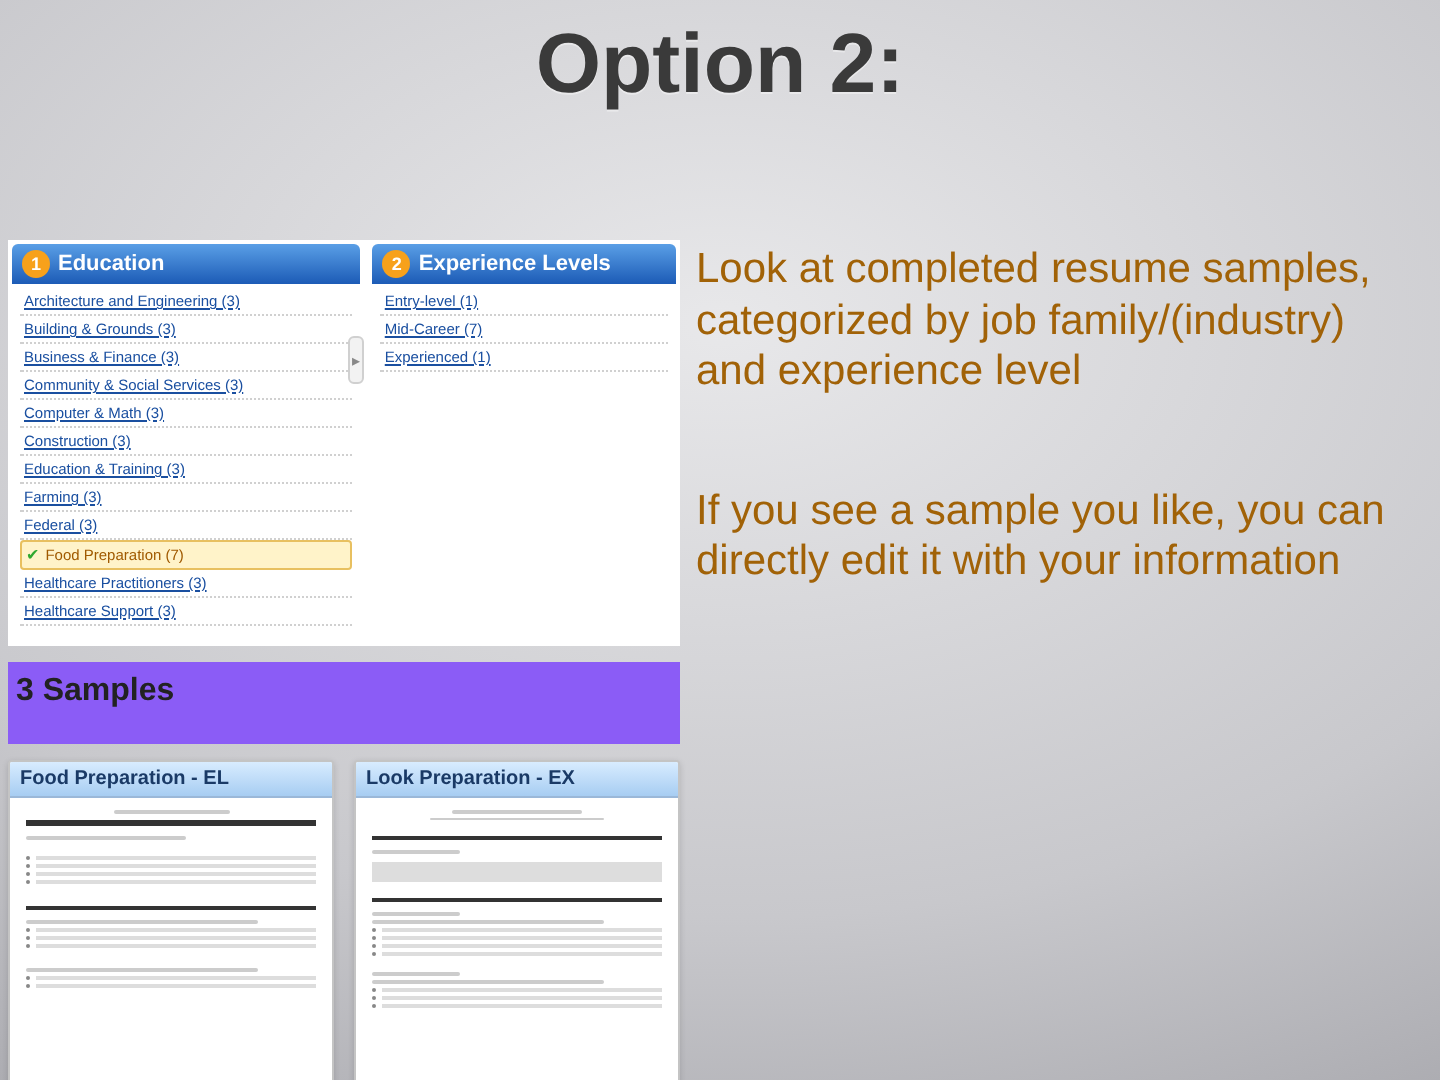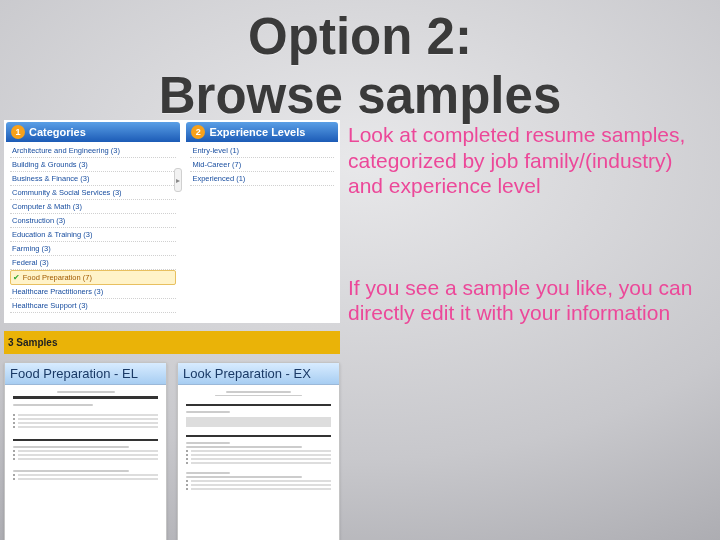--- a/index.html
+++ b/index.html
@@ -6,21 +6,21 @@
   html, body { width: 720px; height: 540px; overflow: hidden; }
   body {
     background: radial-gradient(ellipse 120% 100% at 50% 30%, #e8e8ea 0%, #c8c8cc 55%, #9a9aa0 100%);
     font-family: Arial, Helvetica, sans-serif;
     position: relative;
   }
   .title {
     width: 100%;
     text-align: center;
     padding-top: 8px;
-    font-size: 51px;
+    font-size: 42px;
     font-weight: bold;
     color: #3a3a3a;
     line-height: 1.15;
     text-shadow: 0 1px 0 rgba(255,255,255,0.4);
   }
   .left-col {
     position: absolute;
     left: 4px;
     top: 120px;
     width: 336px;
@@ -54,20 +54,21 @@
     width: 14px; height: 14px;
     display: inline-flex;
     align-items: center; justify-content: center;
     font-size: 9px;
     font-weight: bold;
   }
   .panel ul { list-style: none; padding: 2px 4px 4px 4px; }
   .panel li {
     font-size: 7.5px;
     color: #1a4fa0;
+    text-decoration: underline;
     padding: 2px 0 2px 2px;
     border-bottom: 1px dotted #d0d0d0;
     white-space: nowrap;
     overflow: hidden;
     display: flex;
     align-items: center;
     gap: 3px;
   }
   .panel li.sel {
     background: #fff3c9;
@@ -86,47 +87,47 @@
     left: 170px;
     top: 48px;
     width: 8px; height: 24px;
     background: #f2f2f2;
     border: 1px solid #d0d0d0;
     border-radius: 3px;
     display: flex; align-items: center; justify-content: center;
     font-size: 8px; color: #888;
   }
   .samples-label {
-    background: #eab308;
-    font-size: 10px;
+    background: #8b5cf6;
+    font-size: 16px;
     font-weight: bold;
     color: #222;
-    padding: 6px 4px 6px 4px;
+    padding: 6px 4px 17px 4px;
     margin-top: 8px;
   }
   .thumbs-row {
     display: flex;
     gap: 10px;
     margin-top: 8px;
   }
   .thumb {
     flex: 1;
     background: #fff;
     border: 1px solid #c4c4c4;
     border-radius: 2px;
     box-shadow: 0 1px 3px rgba(0,0,0,0.15);
     overflow: hidden;
     display: flex;
     flex-direction: column;
     height: 208px;
   }
   .thumb-hd {
     background: linear-gradient(#d8ecff, #a7cdf2);
-    font-size: 13px;
-    font-weight: normal;
+    font-size: 10px;
+    font-weight: bold;
     color: #1a3a66;
     padding: 3px 5px;
     border-bottom: 1px solid #9bb8d8;
   }
   .thumb-body {
     flex: 1;
     padding: 6px 8px;
     display: flex;
     flex-direction: column;
     gap: 2px;
@@ -139,40 +140,39 @@
   .bulletline { display:flex; gap:3px; align-items:center; }
   .bulletline .dot { width:2px; height:2px; background:#888; border-radius:50%; }
   .bulletline .bar { flex:1; height:2px; background:#ddd; }
   .blk { height: 6px; background: #ddd; margin-top:2px; }
   .right-col {
     position: absolute;
     left: 348px;
     top: 122px;
     width: 350px;
     font-size: 21px;
-    color: #ec4899;
+    color: #a16207;
     line-height: 1.22;
   }
-  .para2 { margin-top: 76px; }
+  .para2 { margin-top: 44px; }
 </style>
 </head>
 <body>
 
 <div class="title">
   <div>Option 2:</div>
-  <div>Browse samples</div>
 </div>
 
 <div class="left-col">
 
   <div class="panels-row" style="position:relative;">
     <div class="panel" style="flex:1.15;">
       <div class="panel-hd">
         <span class="num-badge">1</span>
-        <span>Categories</span>
+        <span>Education</span>
       </div>
       <ul>
         <li>Architecture and Engineering (3)</li>
         <li>Building &amp; Grounds (3)</li>
         <li>Business &amp; Finance (3)</li>
         <li>Community &amp; Social Services (3)</li>
         <li>Computer &amp; Math (3)</li>
         <li>Construction (3)</li>
         <li>Education &amp; Training (3)</li>
         <li>Farming (3)</li>

